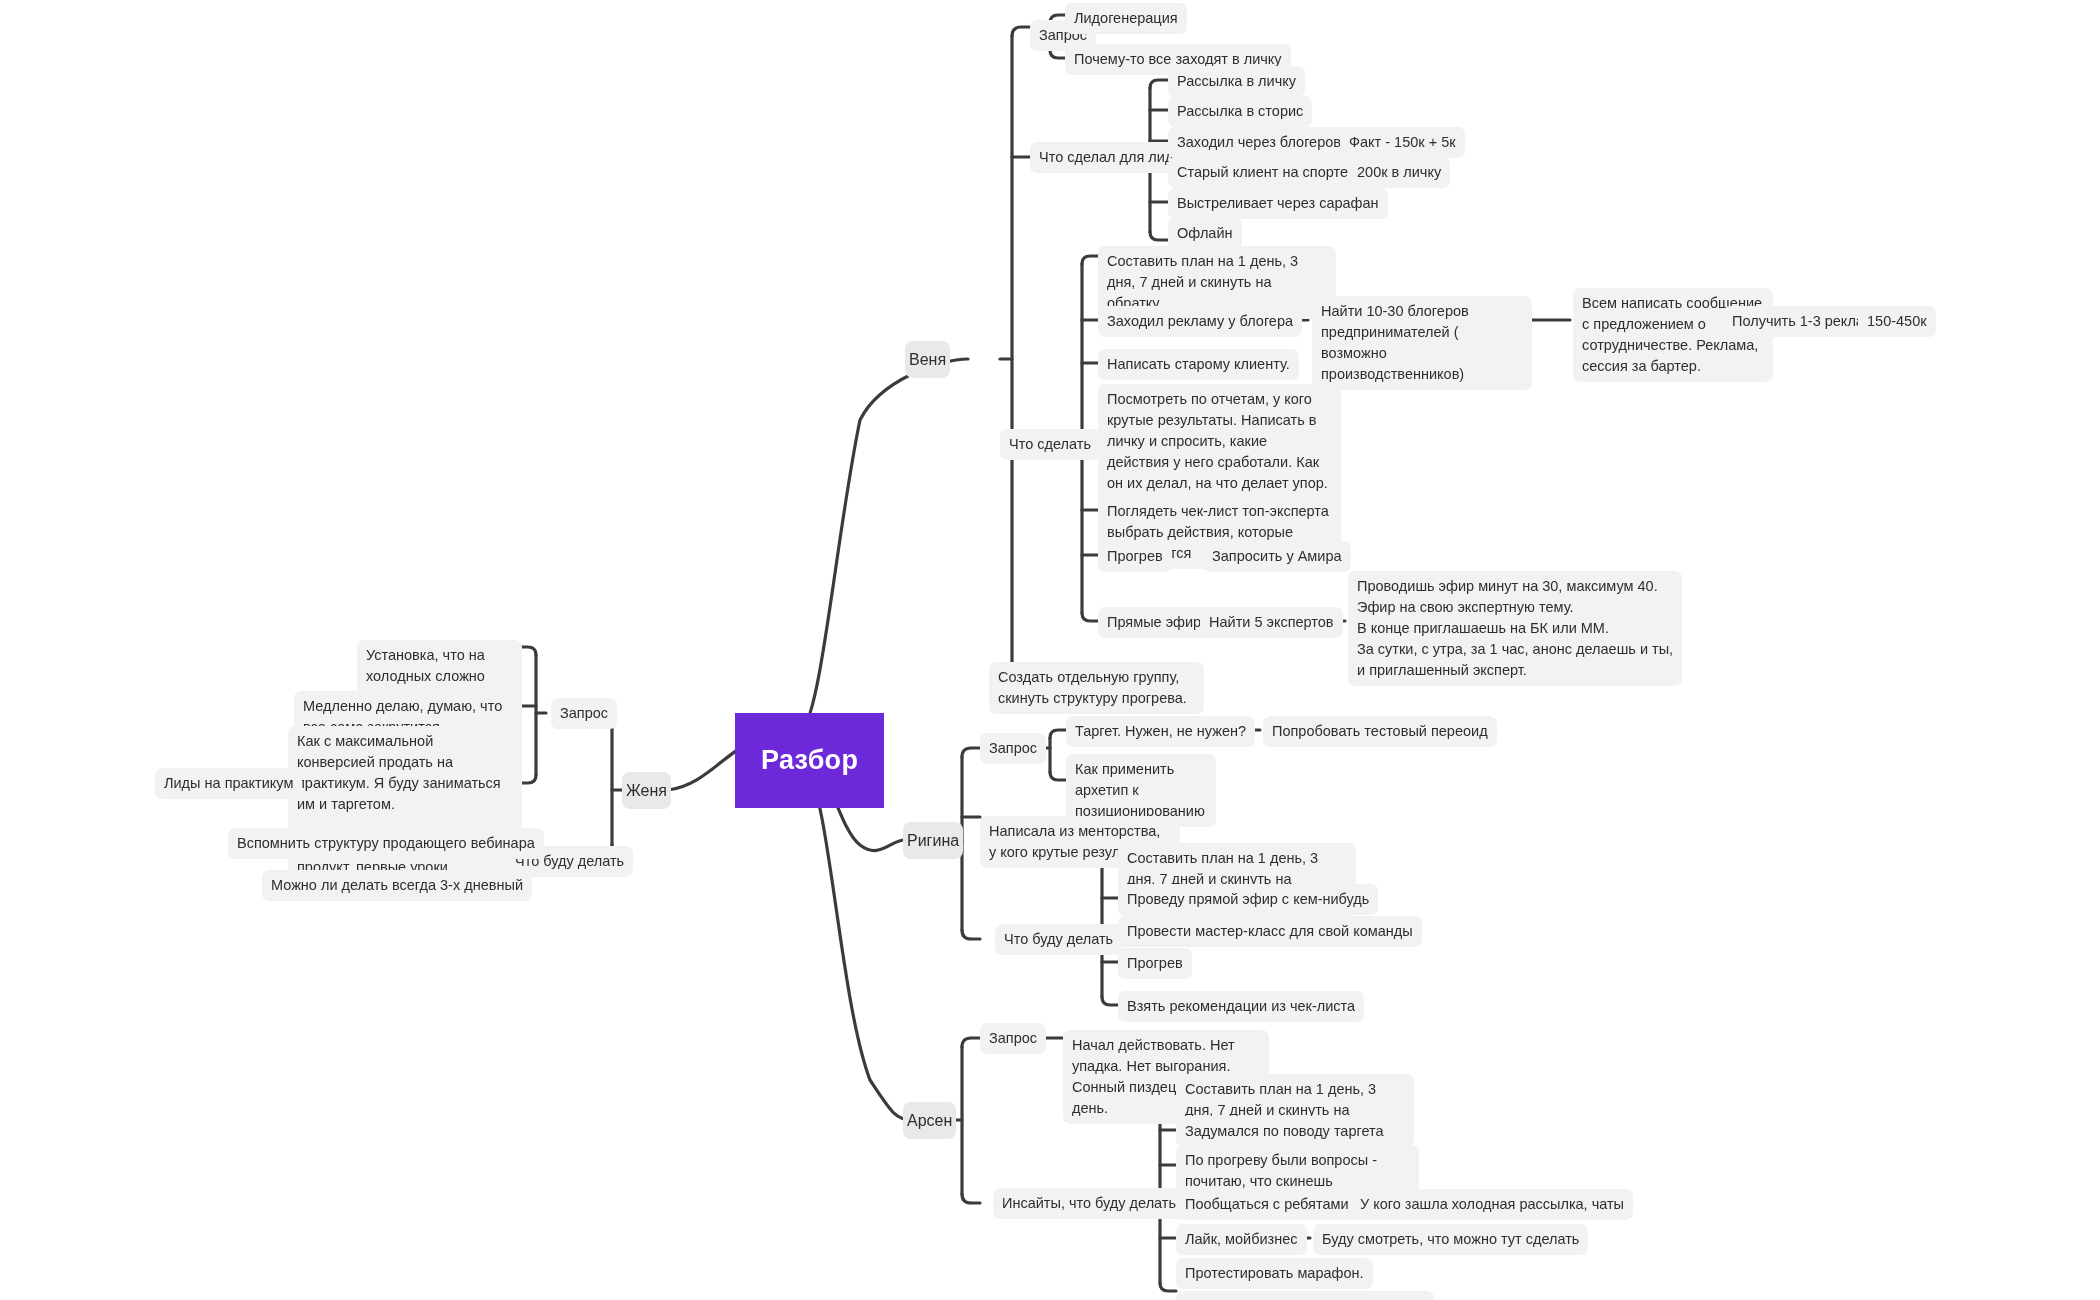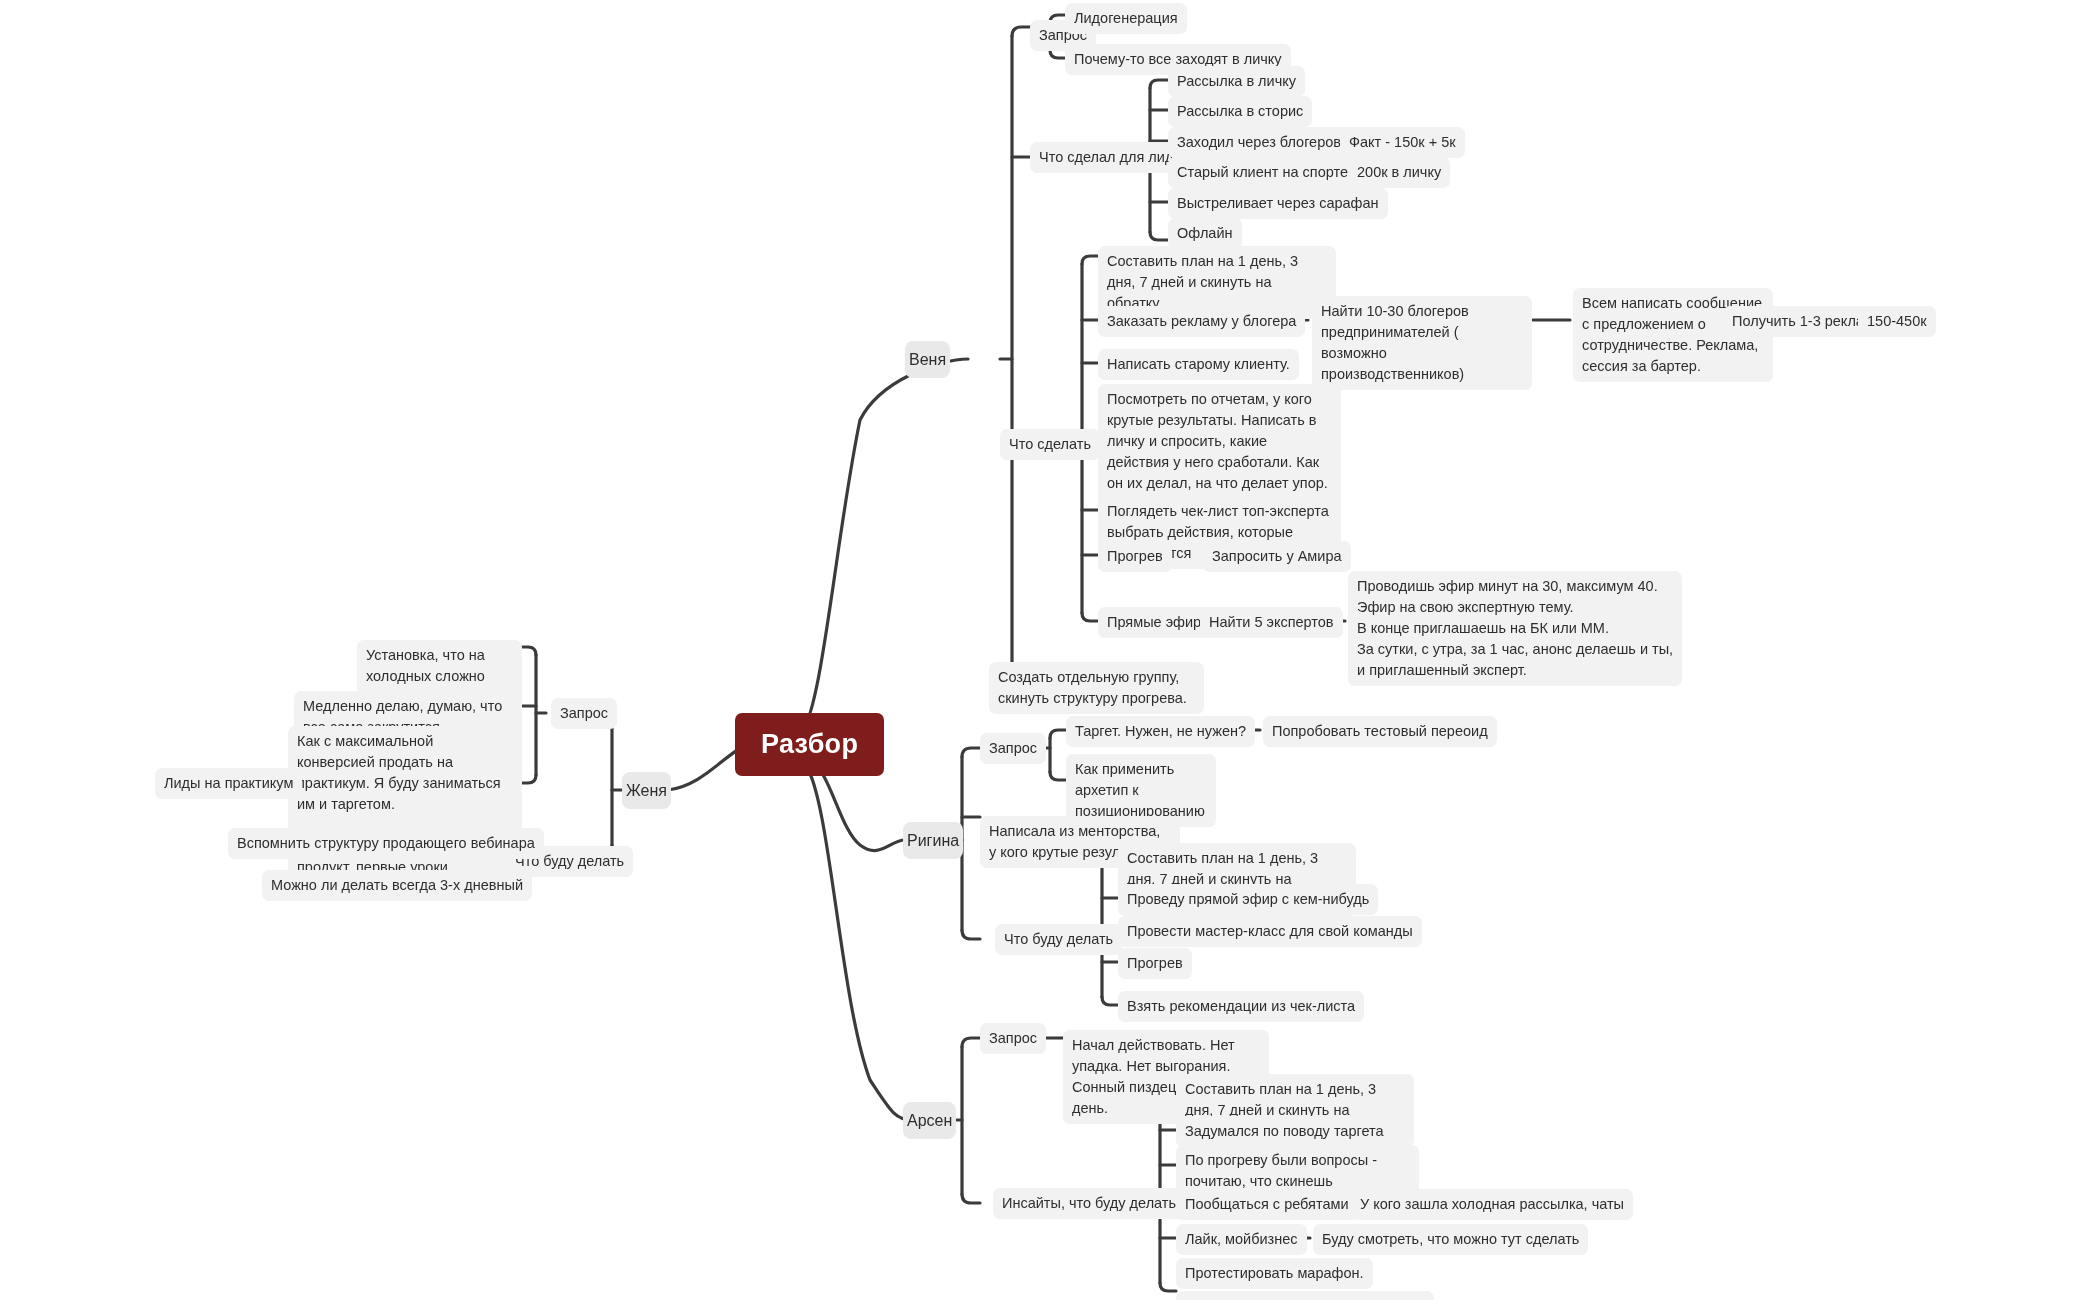--- a/index.html
+++ b/index.html
@@ -5,22 +5,22 @@
   html,body{margin:0;padding:0;background:#ffffff;}
   body{width:2100px;height:1300px;position:relative;overflow:hidden;
        font-family:"Liberation Sans","DejaVu Sans",sans-serif;
        -webkit-font-smoothing:antialiased;}
   #canvas{position:absolute;inset:0;width:2100px;height:1300px;}
   svg.links{position:absolute;left:0;top:0;width:2100px;height:1300px;pointer-events:none;}
   .node{position:absolute;background:#f2f2f2;border-radius:7px;color:#2e2e2e;
         font-size:14.5px;line-height:1.45;padding:5px 9px;box-sizing:border-box;
         white-space:pre-line;}
   .node.branch{background:#e9e9e9;font-size:16px;padding:7px 4px;border-radius:8px;}
-  .node.root{background:#7f1d1d;color:#ffffff;font-weight:bold;font-size:27px;
-             border-radius:7px;padding:12px 26px;letter-spacing:.3px;}
+  .node.root{background:#6d28d9;color:#ffffff;font-weight:bold;font-size:27px;
+             border-radius:0;padding:28px 26px;letter-spacing:.3px;}
 </style>
 </head>
 <body>
 
 <div id="canvas">
 
 <svg class="links" viewBox="0 0 2100 1300">
   <g fill="none" stroke="#3b3b3b" stroke-width="3.2" stroke-linecap="round">
 
     <path d="M798,733 C 820,733 835,540 860,420 C 880,380 940,359 968,359"></path>
@@ -140,21 +140,21 @@
 <div class="node" style="left:1340px;top:127px;">Факт - 150к + 5к</div>
 <div class="node" style="left:1168px;top:157px;">Старый клиент на спорте</div>
 <div class="node" style="left:1348px;top:157px;">200к в личку</div>
 <div class="node" style="left:1168px;top:188px;">Выстреливает через сарафан</div>
 <div class="node" style="left:1168px;top:218px;">Офлайн</div>
 
 <div class="node" style="left:1000px;top:429px;">Что сделать</div>
 
 <div class="node" style="left:1098px;top:246px;width:238px;">Составить план на 1 день, 3 дня, 7 дней и скинуть на обратку.</div>
 
-<div class="node" style="left:1098px;top:306px;">Заказать рекламу у блогера</div>
+<div class="node" style="left:1098px;top:306px;">Заходил рекламу у блогера</div>
 <div class="node" style="left:1312px;top:296px;width:220px;">Найти 10-30 блогеров предпринимателей ( возможно производственников)</div>
 <div class="node" style="left:1573px;top:288px;width:200px;">Всем написать сообщение с предложением о сотрудничестве. Реклама, сессия за бартер.</div>
 <div class="node" style="left:1723px;top:306px;">Получить 1-3 рекламы</div>
 <div class="node" style="left:1858px;top:306px;">150-450к</div>
 
 <div class="node" style="left:1098px;top:349px;">Написать старому клиенту.</div>
 
 <div class="node" style="left:1098px;top:384px;width:243px;">Посмотреть по отчетам, у кого крутые результаты. Написать в личку и спросить, какие действия у него сработали. Как он их делал, на что делает упор.
 
 Задать себе вопрос, что есть у него, но нет у меня.</div>

